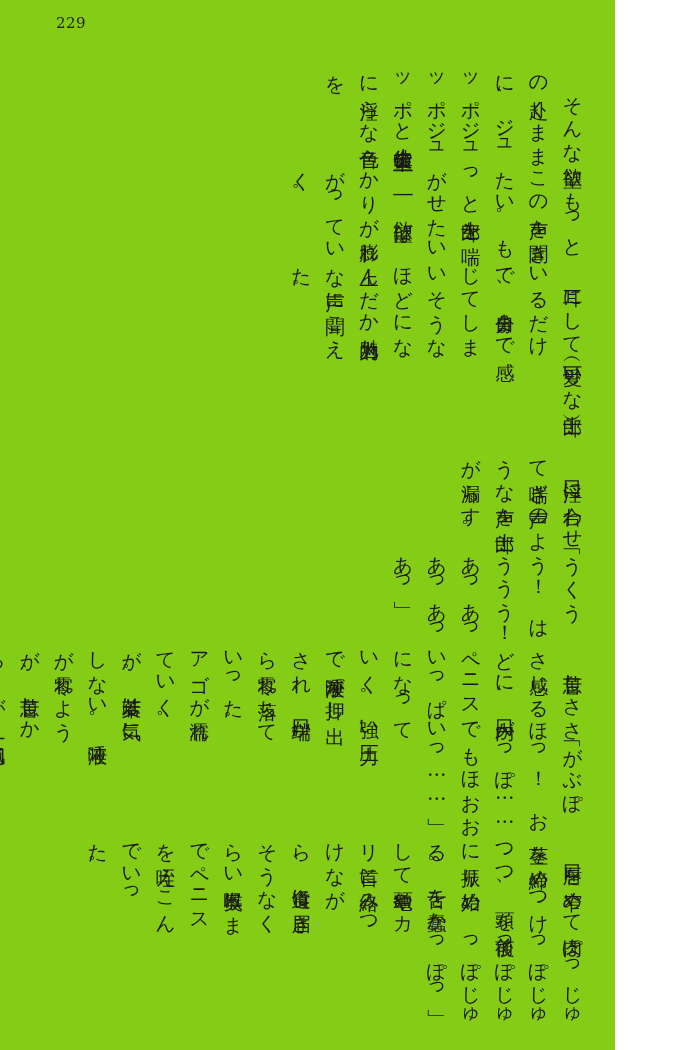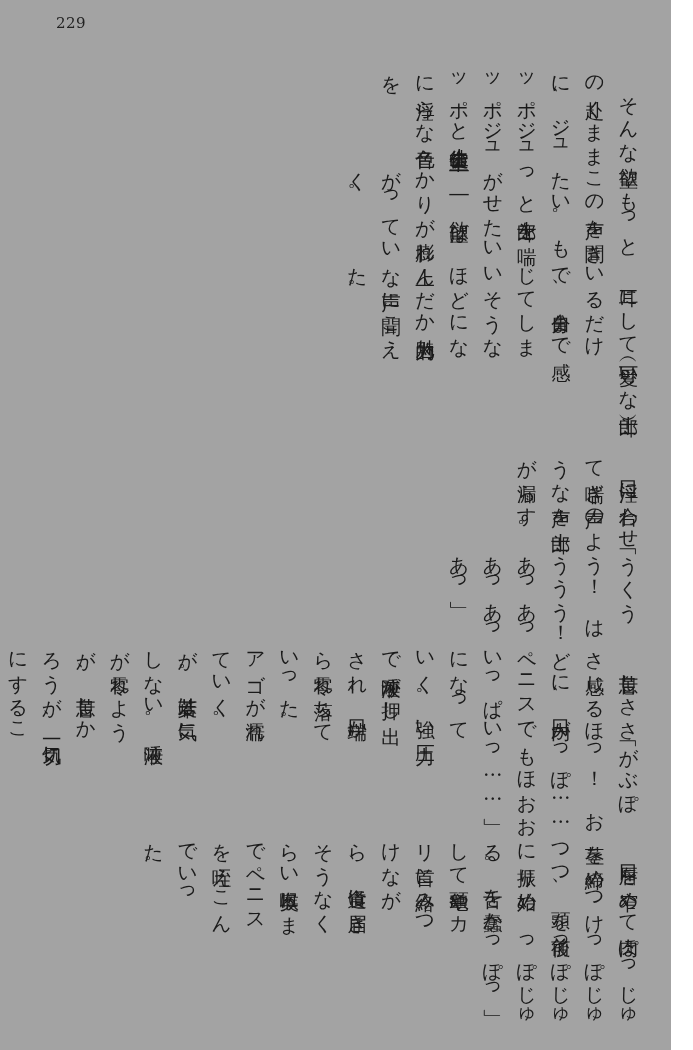--- a/index.html
+++ b/index.html
@@ -9,23 +9,23 @@
   }
   body {
     width: 693px;
     height: 1050px;
     overflow: hidden;
     font-family: "DejaVu Serif", "Liberation Serif", serif;
     color: #1a1a1a;
   }
   #page {
     position: relative;
-    width: 671px;
+    width: 615px;
     height: 1050px;
-    background: #a3a3a3;
+    background: #84cc16;
     box-sizing: border-box;
   }
   #page-number {
     position: absolute;
     top: 14px;
     left: 56px;
     font-size: 15px;
     letter-spacing: 0.5px;
     color: #222;
     font-family: "DejaVu Serif", "Liberation Serif", serif;

